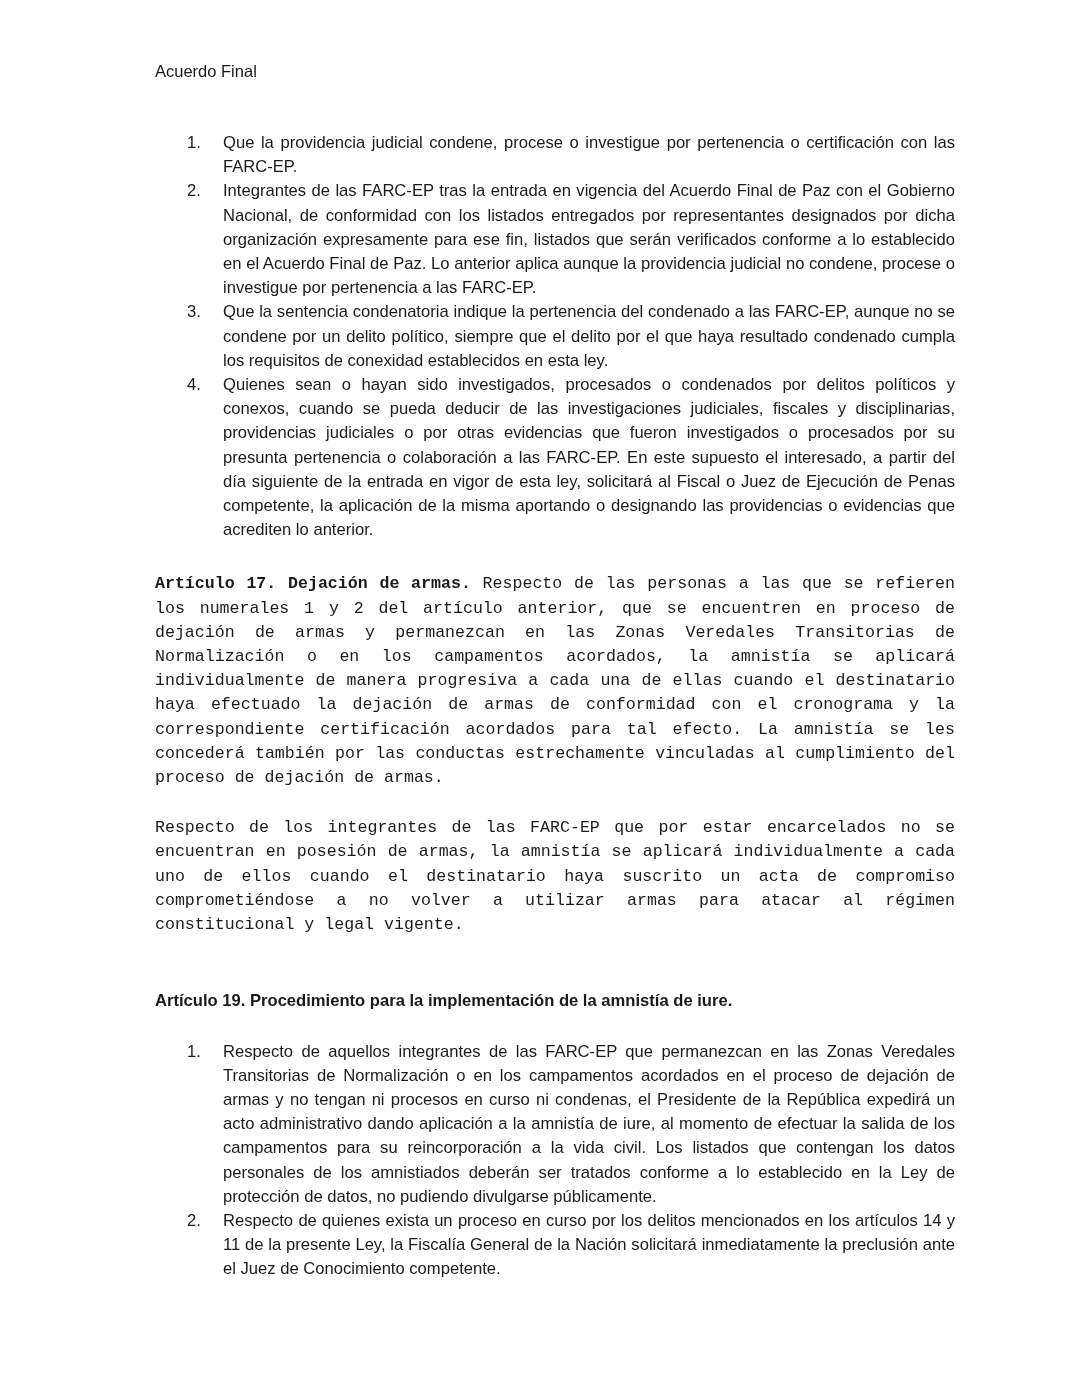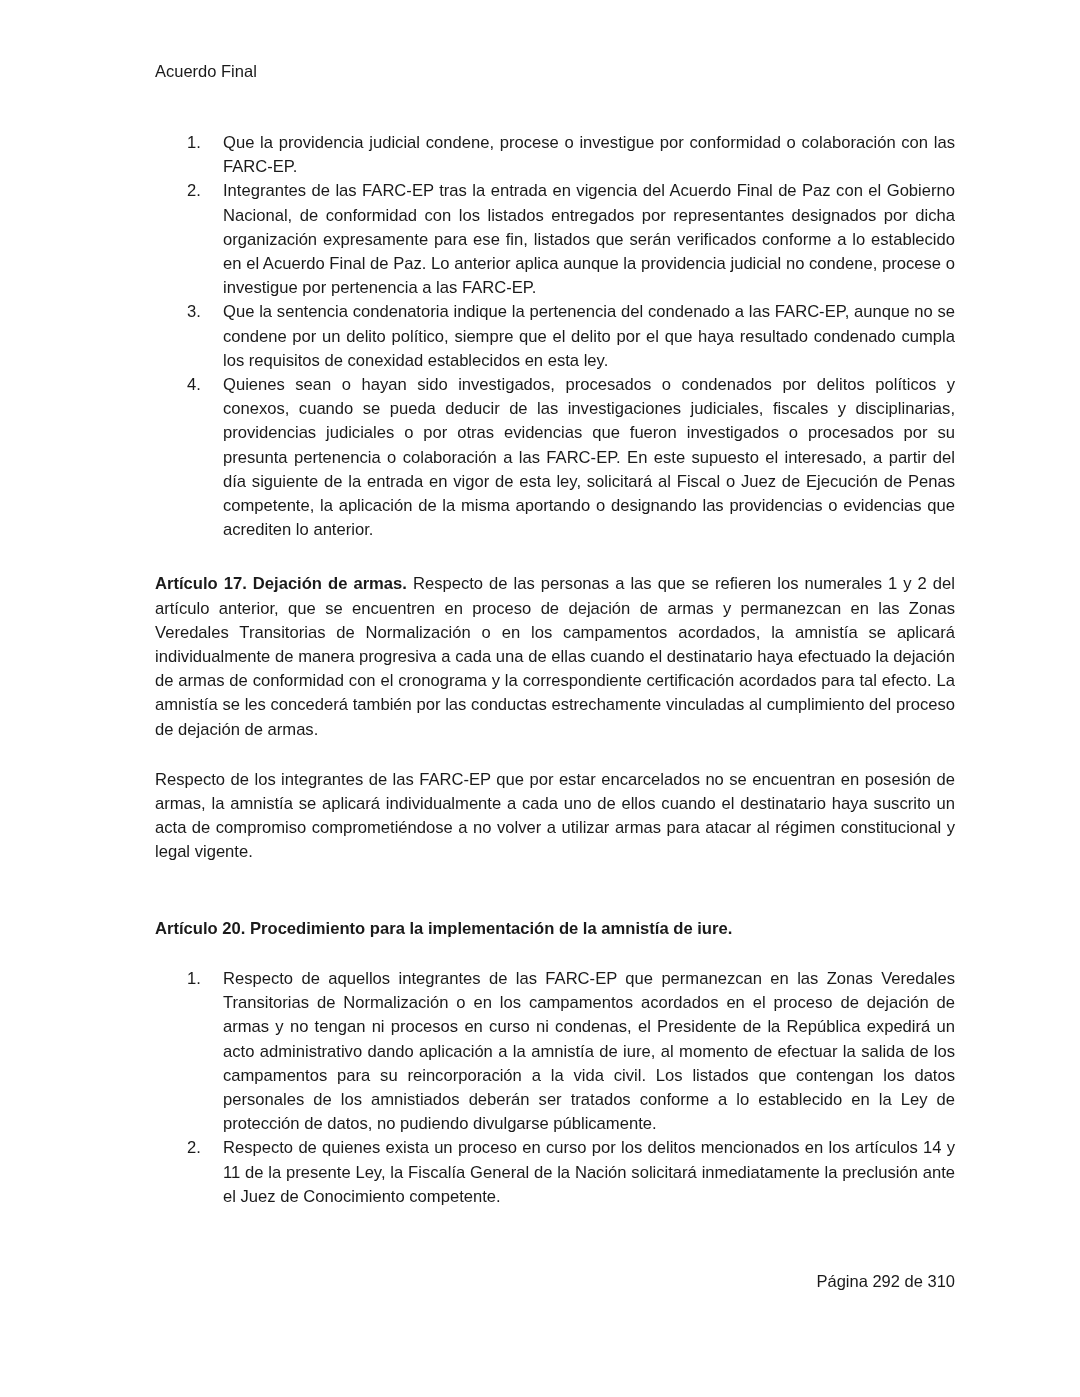--- a/index.html
+++ b/index.html
@@ -64,20 +64,21 @@
   ol.num-list > li .li-text {
     display: block;
   }
   
   p.body {
     font-size: 16.6px;
     line-height: 24.2px;
     text-align: justify;
     text-justify: inter-word;
     margin: 0;
+    font-family: Liberation Mono, monospace;
   }
   .gap-md { height: 26px; }
   .gap-lg { height: 30px; }
   b, .bold { font-weight: bold; }
   h2.article-heading {
     font-size: 16.6px;
     line-height: 24.2px;
     font-weight: bold;
     margin: 0;
     text-align: left;
@@ -101,21 +102,21 @@
 
   <div class="doc-header">
     <span class="hline">Acuerdo Final</span>
   </div>
 
   <div class="content">
 
     <ol class="num-list">
       <li>
         <span class="marker">1.</span>
-        <span class="li-text">Que la providencia judicial condene, procese o investigue por conformidad o colaboración con las FARC-EP.</span>
+        <span class="li-text">Que la providencia judicial condene, procese o investigue por pertenencia o certificación con las FARC-EP.</span>
       </li>
       <li>
         <span class="marker">2.</span>
         <span class="li-text">Integrantes de las FARC-EP tras la entrada en vigencia del Acuerdo Final de Paz con el Gobierno Nacional, de conformidad con los listados entregados por representantes designados por dicha organización expresamente para ese fin, listados que serán verificados conforme a lo establecido en el Acuerdo Final de Paz. Lo anterior aplica aunque la providencia judicial no condene, procese o investigue por pertenencia a las FARC-EP.</span>
       </li>
       <li>
         <span class="marker">3.</span>
         <span class="li-text">Que la sentencia condenatoria indique la pertenencia del condenado a las FARC-EP, aunque no se condene por un delito político, siempre que el delito por el que haya resultado condenado cumpla los requisitos de conexidad establecidos en esta ley.</span>
       </li>
       <li>
@@ -130,34 +131,31 @@
 
     <div class="gap-md"></div>
 
     <p class="body">Respecto de los integrantes de las FARC-EP que por estar encarcelados no se encuentran en posesión de armas, la amnistía se aplicará individualmente a cada uno de ellos cuando el destinatario haya suscrito un acta de compromiso comprometiéndose a no volver a utilizar armas para atacar al régimen constitucional y legal vigente.</p>
 
     <div class="gap-md"></div>
 
 
     <div class="gap-md"></div>
 
-    <h2 class="article-heading">Artículo 20. Procedimiento para la implementación de la amnistía de iure.</h2>
+    <h2 class="article-heading">Artículo 19. Procedimiento para la implementación de la amnistía de iure.</h2>
 
     <div class="gap-md"></div>
 
     <ol class="num-list">
       <li>
         <span class="marker">1.</span>
         <span class="li-text">Respecto de aquellos integrantes de las FARC-EP que permanezcan en las Zonas Veredales Transitorias de Normalización o en los campamentos acordados en el proceso de dejación de armas y no tengan ni procesos en curso ni condenas, el Presidente de la República expedirá un acto administrativo dando aplicación a la amnistía de iure, al momento de efectuar la salida de los campamentos para su reincorporación a la vida civil. Los listados que contengan los datos personales de los amnistiados deberán ser tratados conforme a lo establecido en la Ley de protección de datos, no pudiendo divulgarse públicamente.</span>
       </li>
       <li>
         <span class="marker">2.</span>
         <span class="li-text">Respecto de quienes exista un proceso en curso por los delitos mencionados en los artículos 14 y 11 de la presente Ley, la Fiscalía General de la Nación solicitará inmediatamente la preclusión ante el Juez de Conocimiento competente.</span>
       </li>
     </ol>
 
   </div>
 
-  <div class="page-footer">
-    <span>Página 292 de 310</span>
-  </div>
 
 </div>
 
 </body></html>

